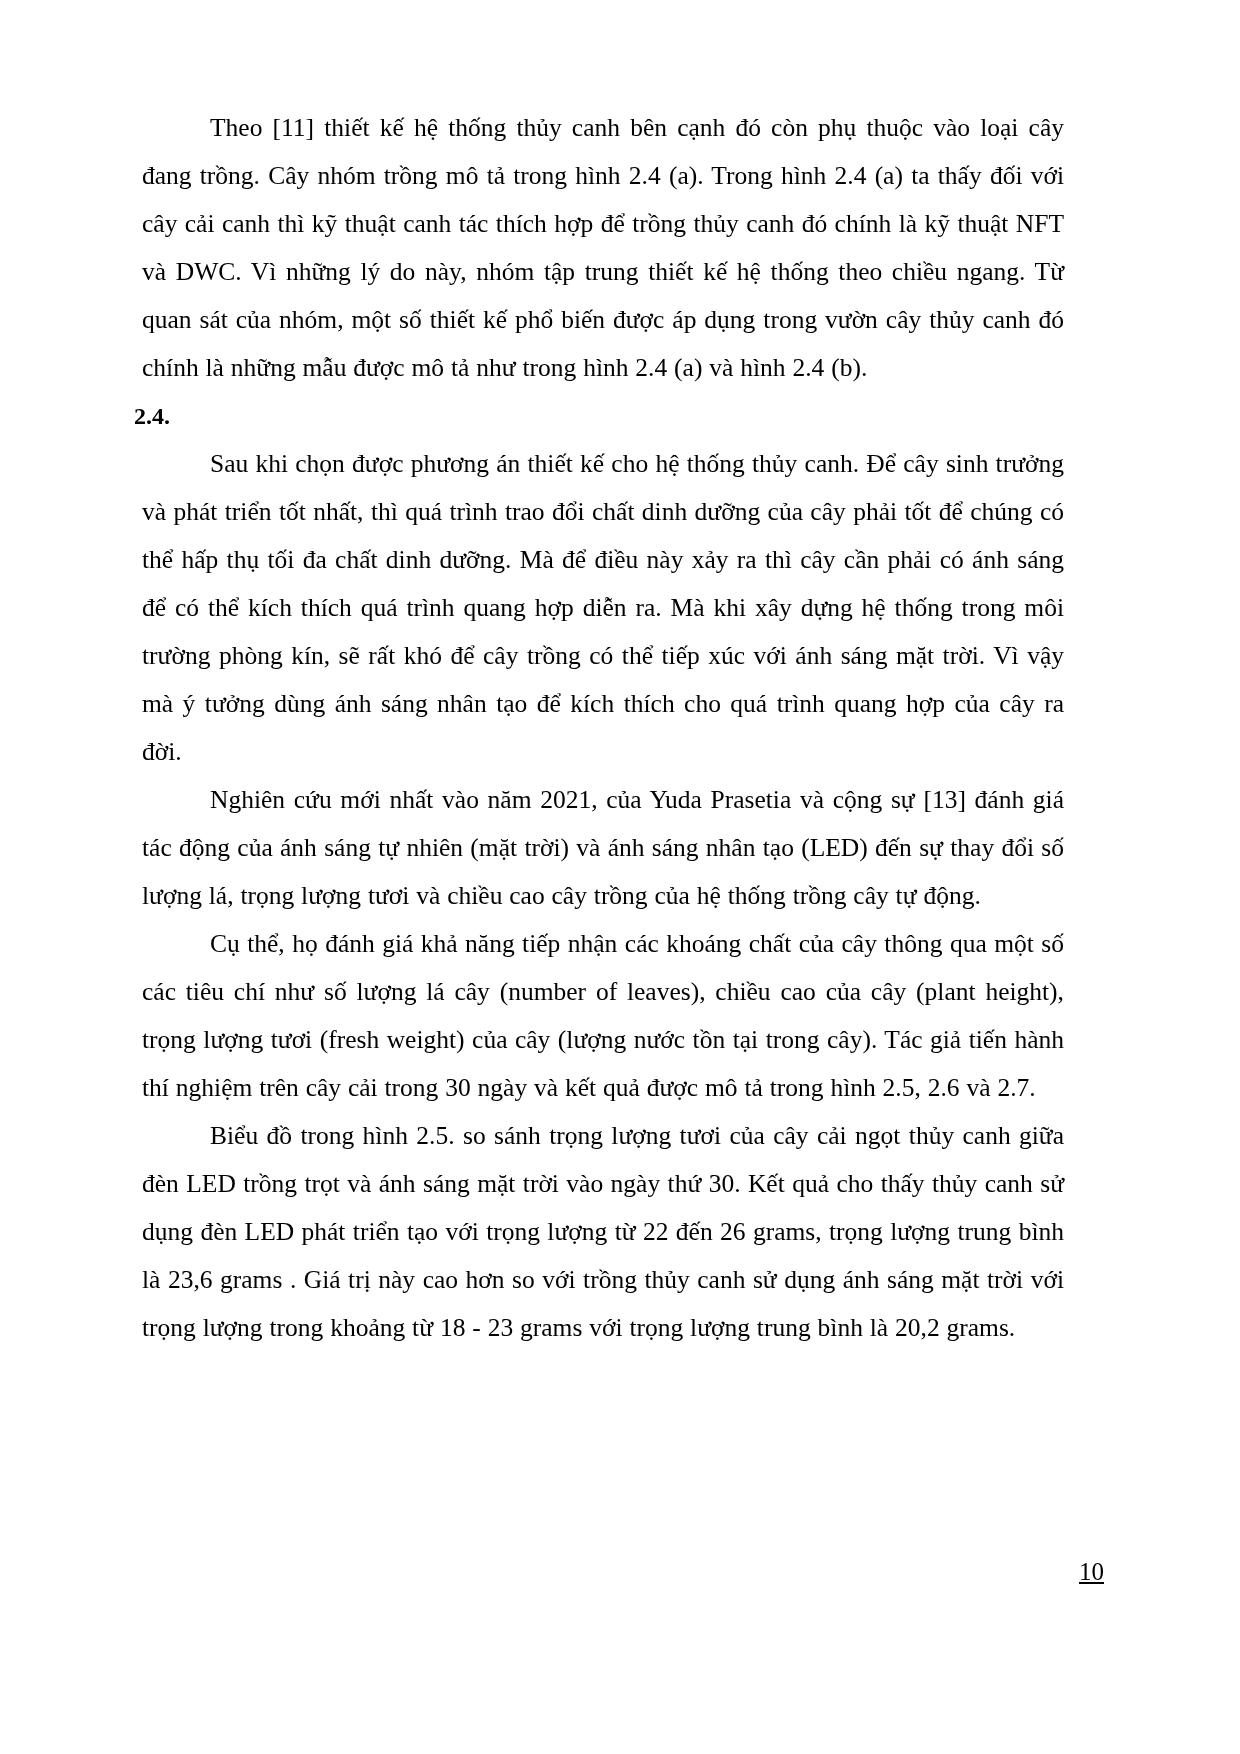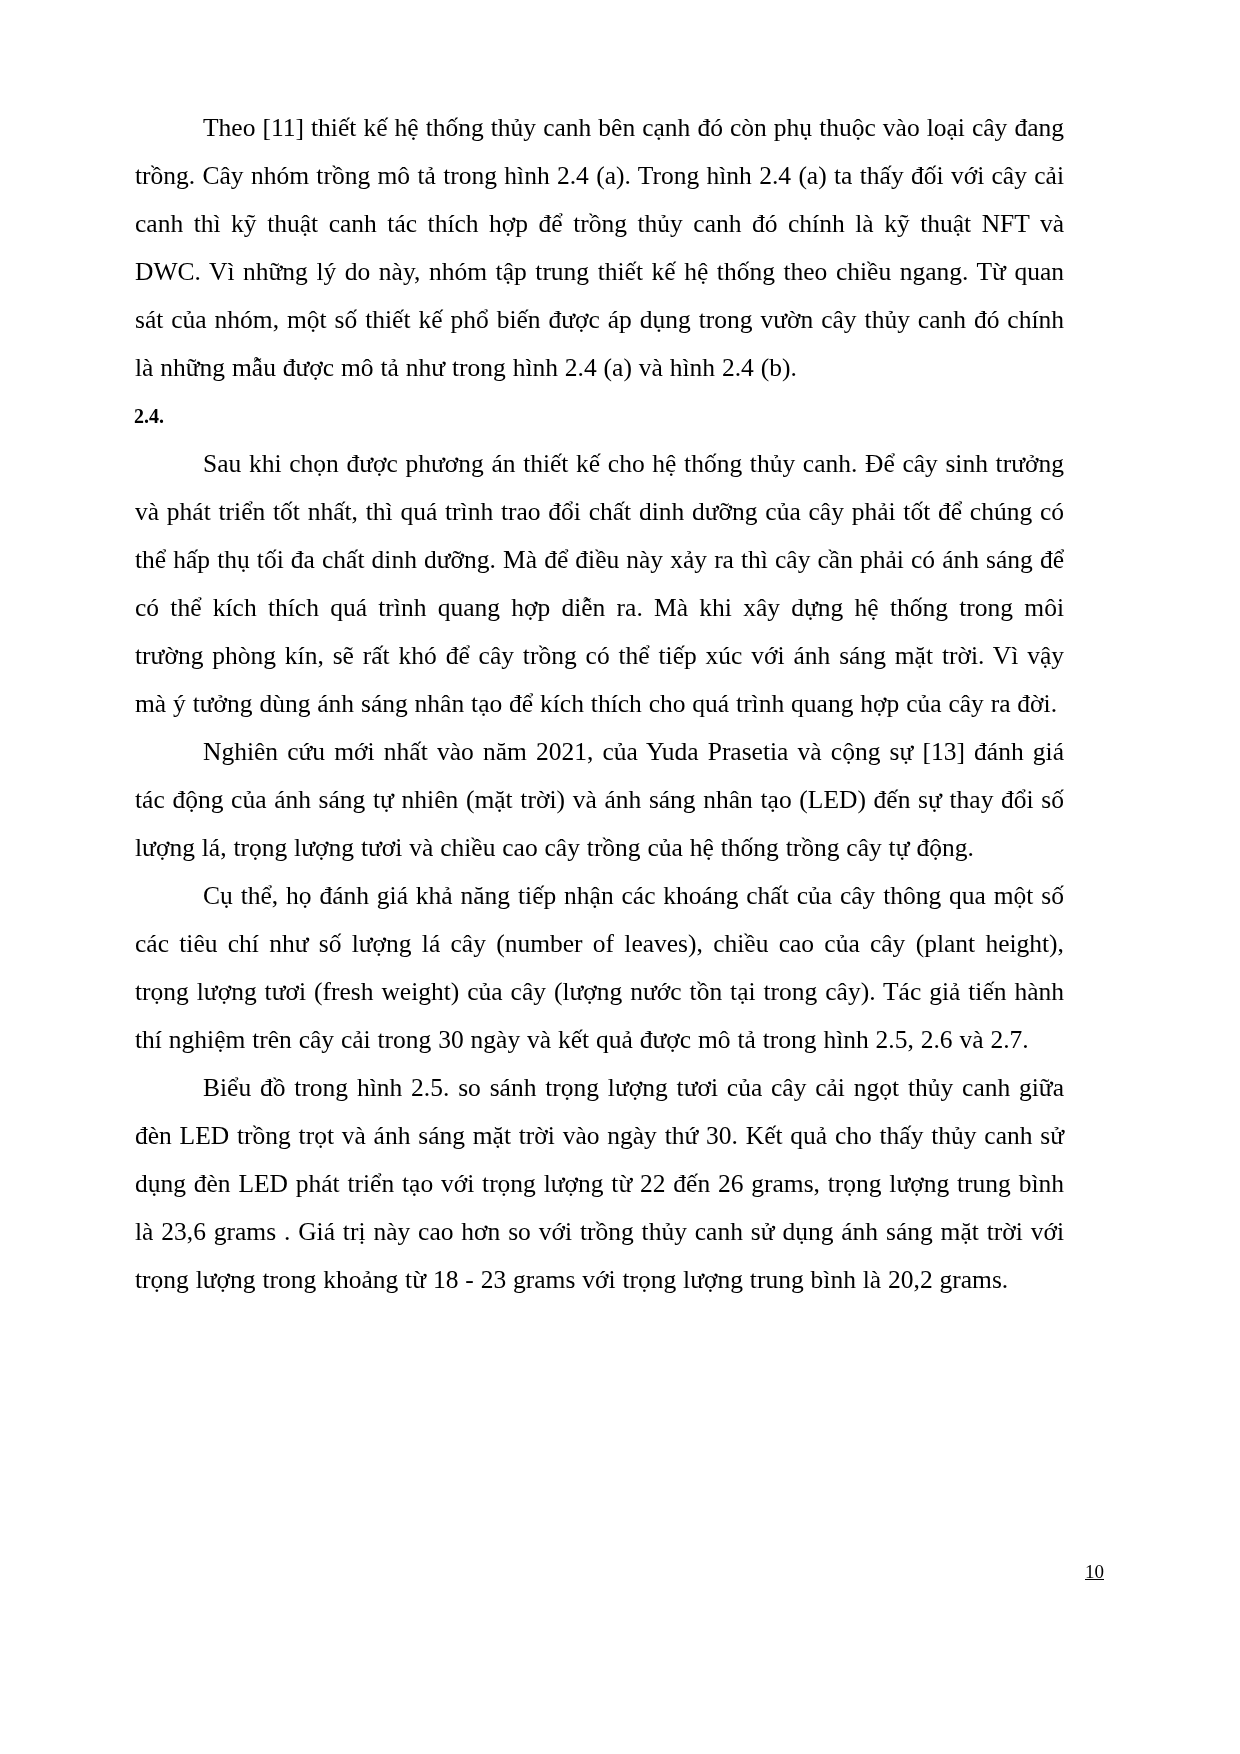--- a/index.html
+++ b/index.html
@@ -17,48 +17,48 @@
     font-family: "Liberation Serif", "DejaVu Serif", serif;
     color: #000000;
   }
   .content {
     position: absolute;
     left: 134px;
     top: 104px;
     width: 930px;
   }
   p.body-par {
-    margin: 0 0 0 1px;
+    margin: 0 0 0 8px;
     font-size: 25.5px;
     line-height: 48px;
     text-align: justify;
     text-indent: 68px;
     text-justify: inter-word;
     word-spacing: 0.5px;
     letter-spacing: 0px;
   }
   h2.section-heading {
     margin: 0;
-    font-size: 20px;
+    font-size: 24px;
     line-height: 48px;
     font-weight: bold;
     text-indent: 0;
     display: flex;
     align-items: baseline;
   }
   h2.section-heading .num {
     display: inline-block;
     width: 74px;
     flex: 0 0 74px;
   }
   .page-number {
     position: absolute;
     right: 136px;
     bottom: 167px;
-    font-size: 19px;
+    font-size: 25px;
     line-height: 30px;
     font-family: "Liberation Serif", "DejaVu Serif", serif;
     text-decoration: underline;
   }
 </style>
 </head>
 <body>
 
 <div class="page">
 

